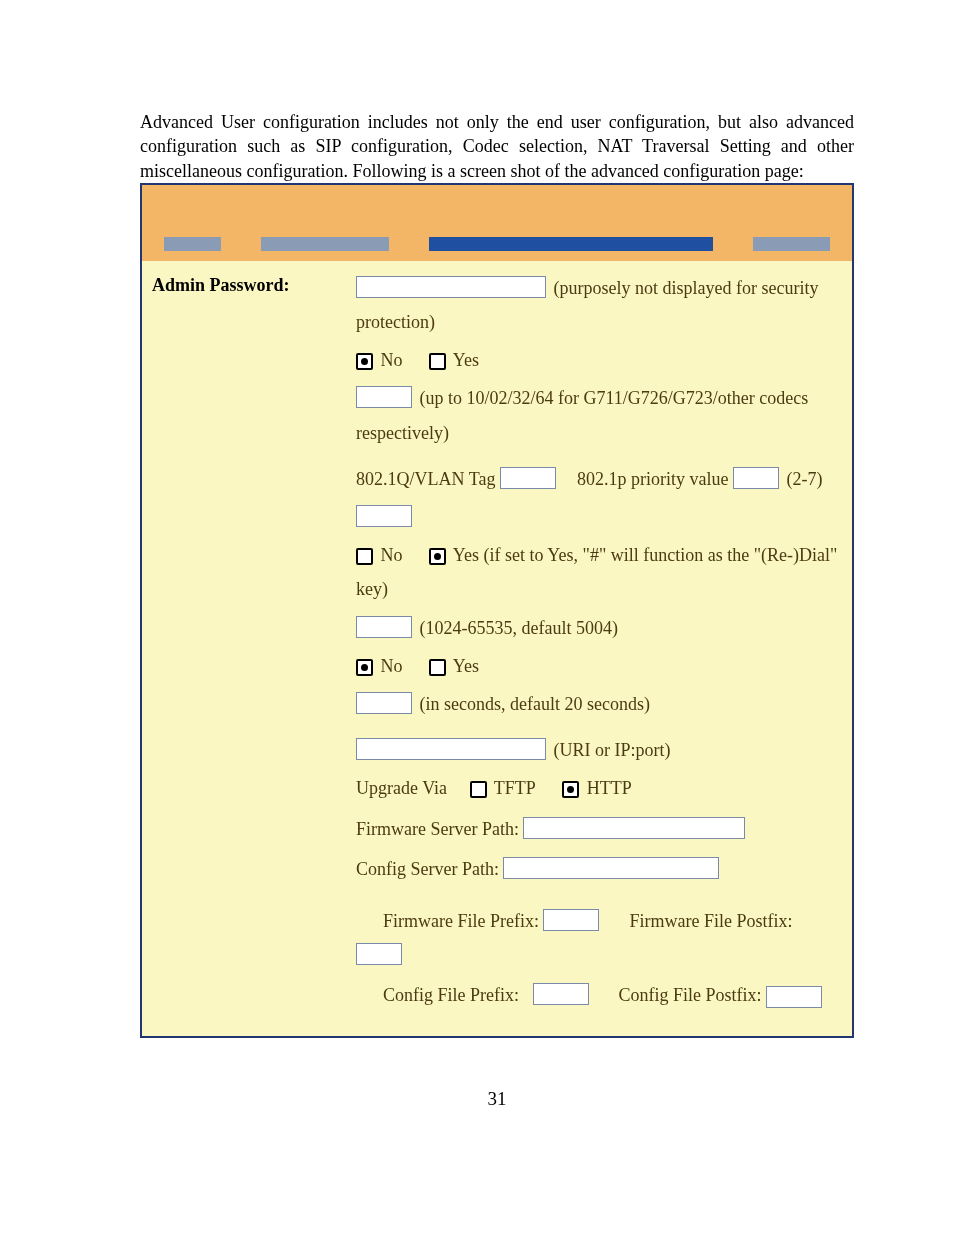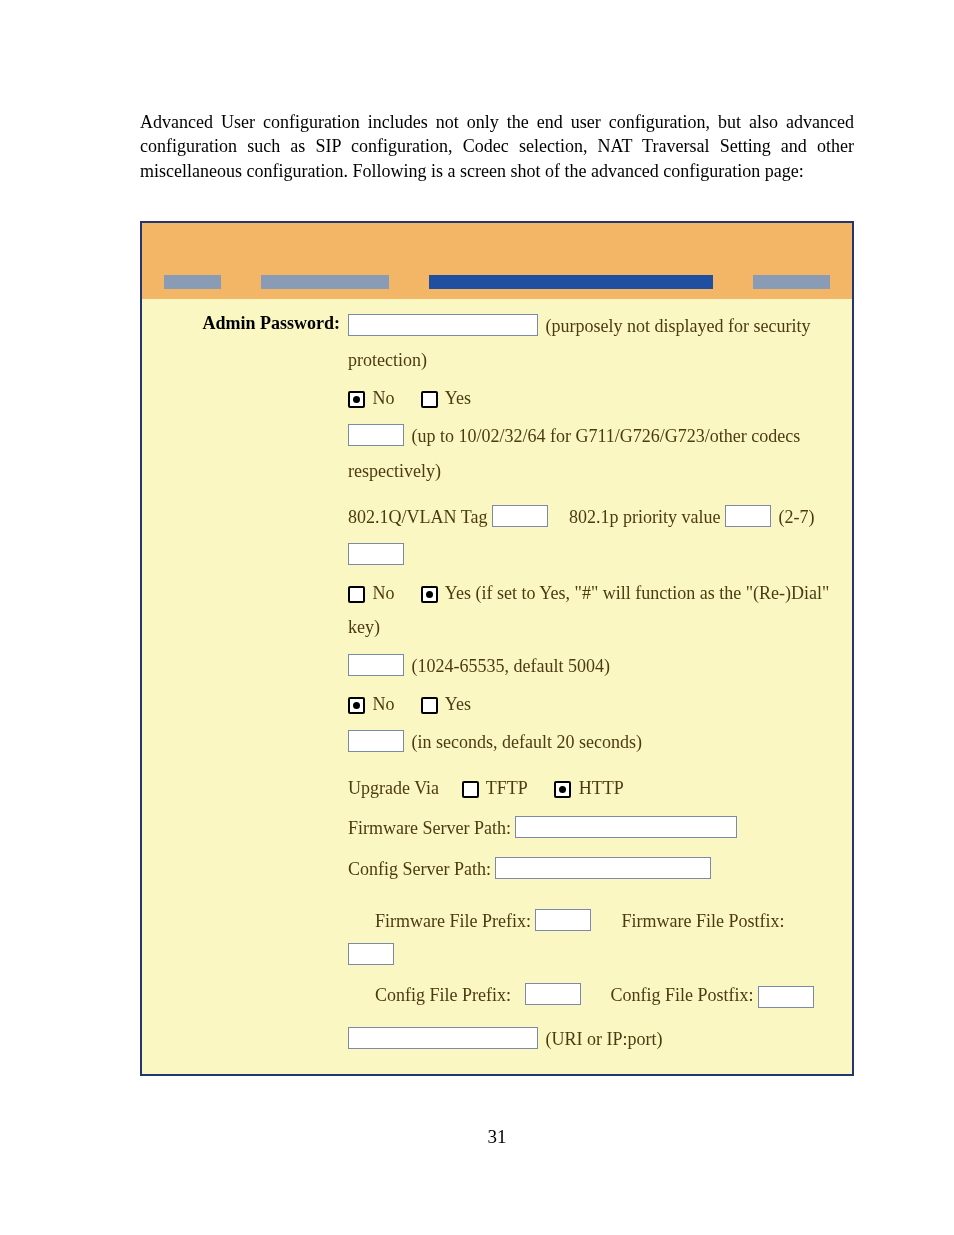--- a/index.html
+++ b/index.html
@@ -10,21 +10,20 @@
     font-size: 18px;
     color: #000;
     width: 954px;
   }
   .page {
     padding: 110px 100px 40px 140px;
   }
   .intro {
     text-align: justify;
     line-height: 1.35;
-    margin-bottom: 38px;
   }
   .outer-frame {
     border: 2px solid #23366f;
     background: #f2b666;
     padding: 0;
   }
   .header-area {
     height: 52px;
   }
   .tab-strip {
@@ -45,22 +44,21 @@
     background: #fbf7c2;
     padding: 10px 10px 14px 10px;
   }
   .row {
     display: flex;
     align-items: flex-start;
     margin-bottom: 4px;
   }
   .label-col {
     width: 188px;
-    text-align: right;
-    padding-right: 8px;
+    padding-right: 16px;
     padding-top: 4px;
     color: #4b3b12;
   }
   .label-col.bold {
     font-weight: bold;
     color: #000;
   }
   .value-col {
     flex: 1;
     color: #4b3b12;
@@ -219,20 +217,28 @@
         </div>
       </div>
 
       <div class="row">
         <div class="label-col"></div>
       </div>
 
       <div class="row">
         <div class="label-col"></div>
         <div class="value-col">
+          <input type="text" class="txt-input w-lg" style="">
+          <span>(URI or IP:port)</span>
+        </div>
+      </div>
+
+      <div class="row">
+        <div class="label-col"></div>
+        <div class="value-col">
           <div class="subrow">
             <span>Upgrade Via</span>
             &nbsp;&nbsp;&nbsp;
             <span class="radio"></span>
             <span class="radio-label">TFTP</span>
             <span class="radio selected"></span>
             <span class="radio-label">HTTP</span>
           </div>
           <div class="subrow">
             <span>Firmware Server Path:</span>
@@ -256,25 +262,17 @@
             <span>Config File Prefix:</span>
             &nbsp;
             <input type="text" class="txt-input w-sm" style="">
             &nbsp;&nbsp;&nbsp;&nbsp;
             <span>Config File Postfix:</span>
             <input type="text" class="txt-input w-sm" style="vertical-align: baseline; margin-top: 6px;">
           </div>
         </div>
       </div>
 
-      <div class="row">
-        <div class="label-col"></div>
-        <div class="value-col">
-          <input type="text" class="txt-input w-lg" style="">
-          <span>(URI or IP:port)</span>
-        </div>
-      </div>
-
     </div>
   </div>
 
   <div class="page-number">31</div>
 </div>
 
 </body></html>

